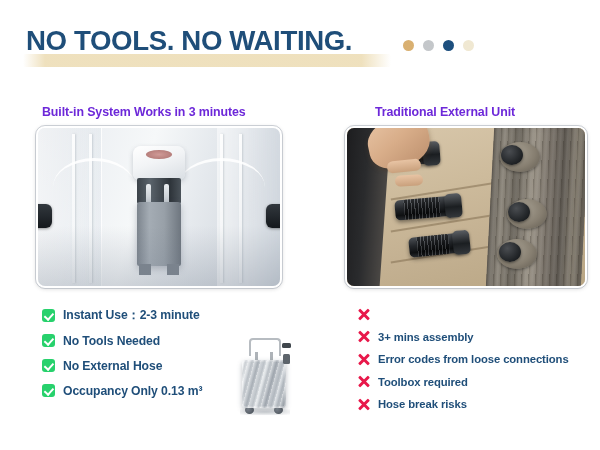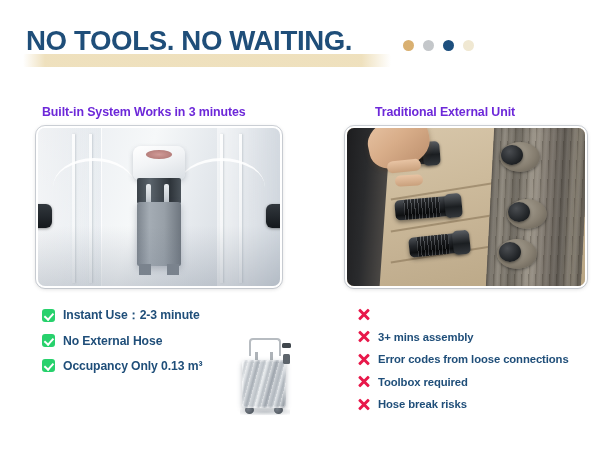--- a/index.html
+++ b/index.html
@@ -504,20 +504,24 @@
   </div>
 
 
   <div class="list" id="list-left">
     <div class="li">
       <span class="chk" style="background: rgb(39, 209, 108);"></span>
       <span class="li-text">Instant Use：2-3 minute</span>
     </div>
     <div class="li">
       <span class="chk" style="background: rgb(39, 209, 108);"></span>
+      <span class="li-text">No Tools Needed</span>
+    </div>
+    <div class="li">
+      <span class="chk" style="background: rgb(39, 209, 108);"></span>
       <span class="li-text">No External Hose</span>
     </div>
     <div class="li">
       <span class="chk" style="background: rgb(39, 209, 108);"></span>
       <span class="li-text">Occupancy Only 0.13 m³</span>
     </div>
   </div>
 
   <div class="suitcase">
     <div class="sc-handle-bar"></div>

